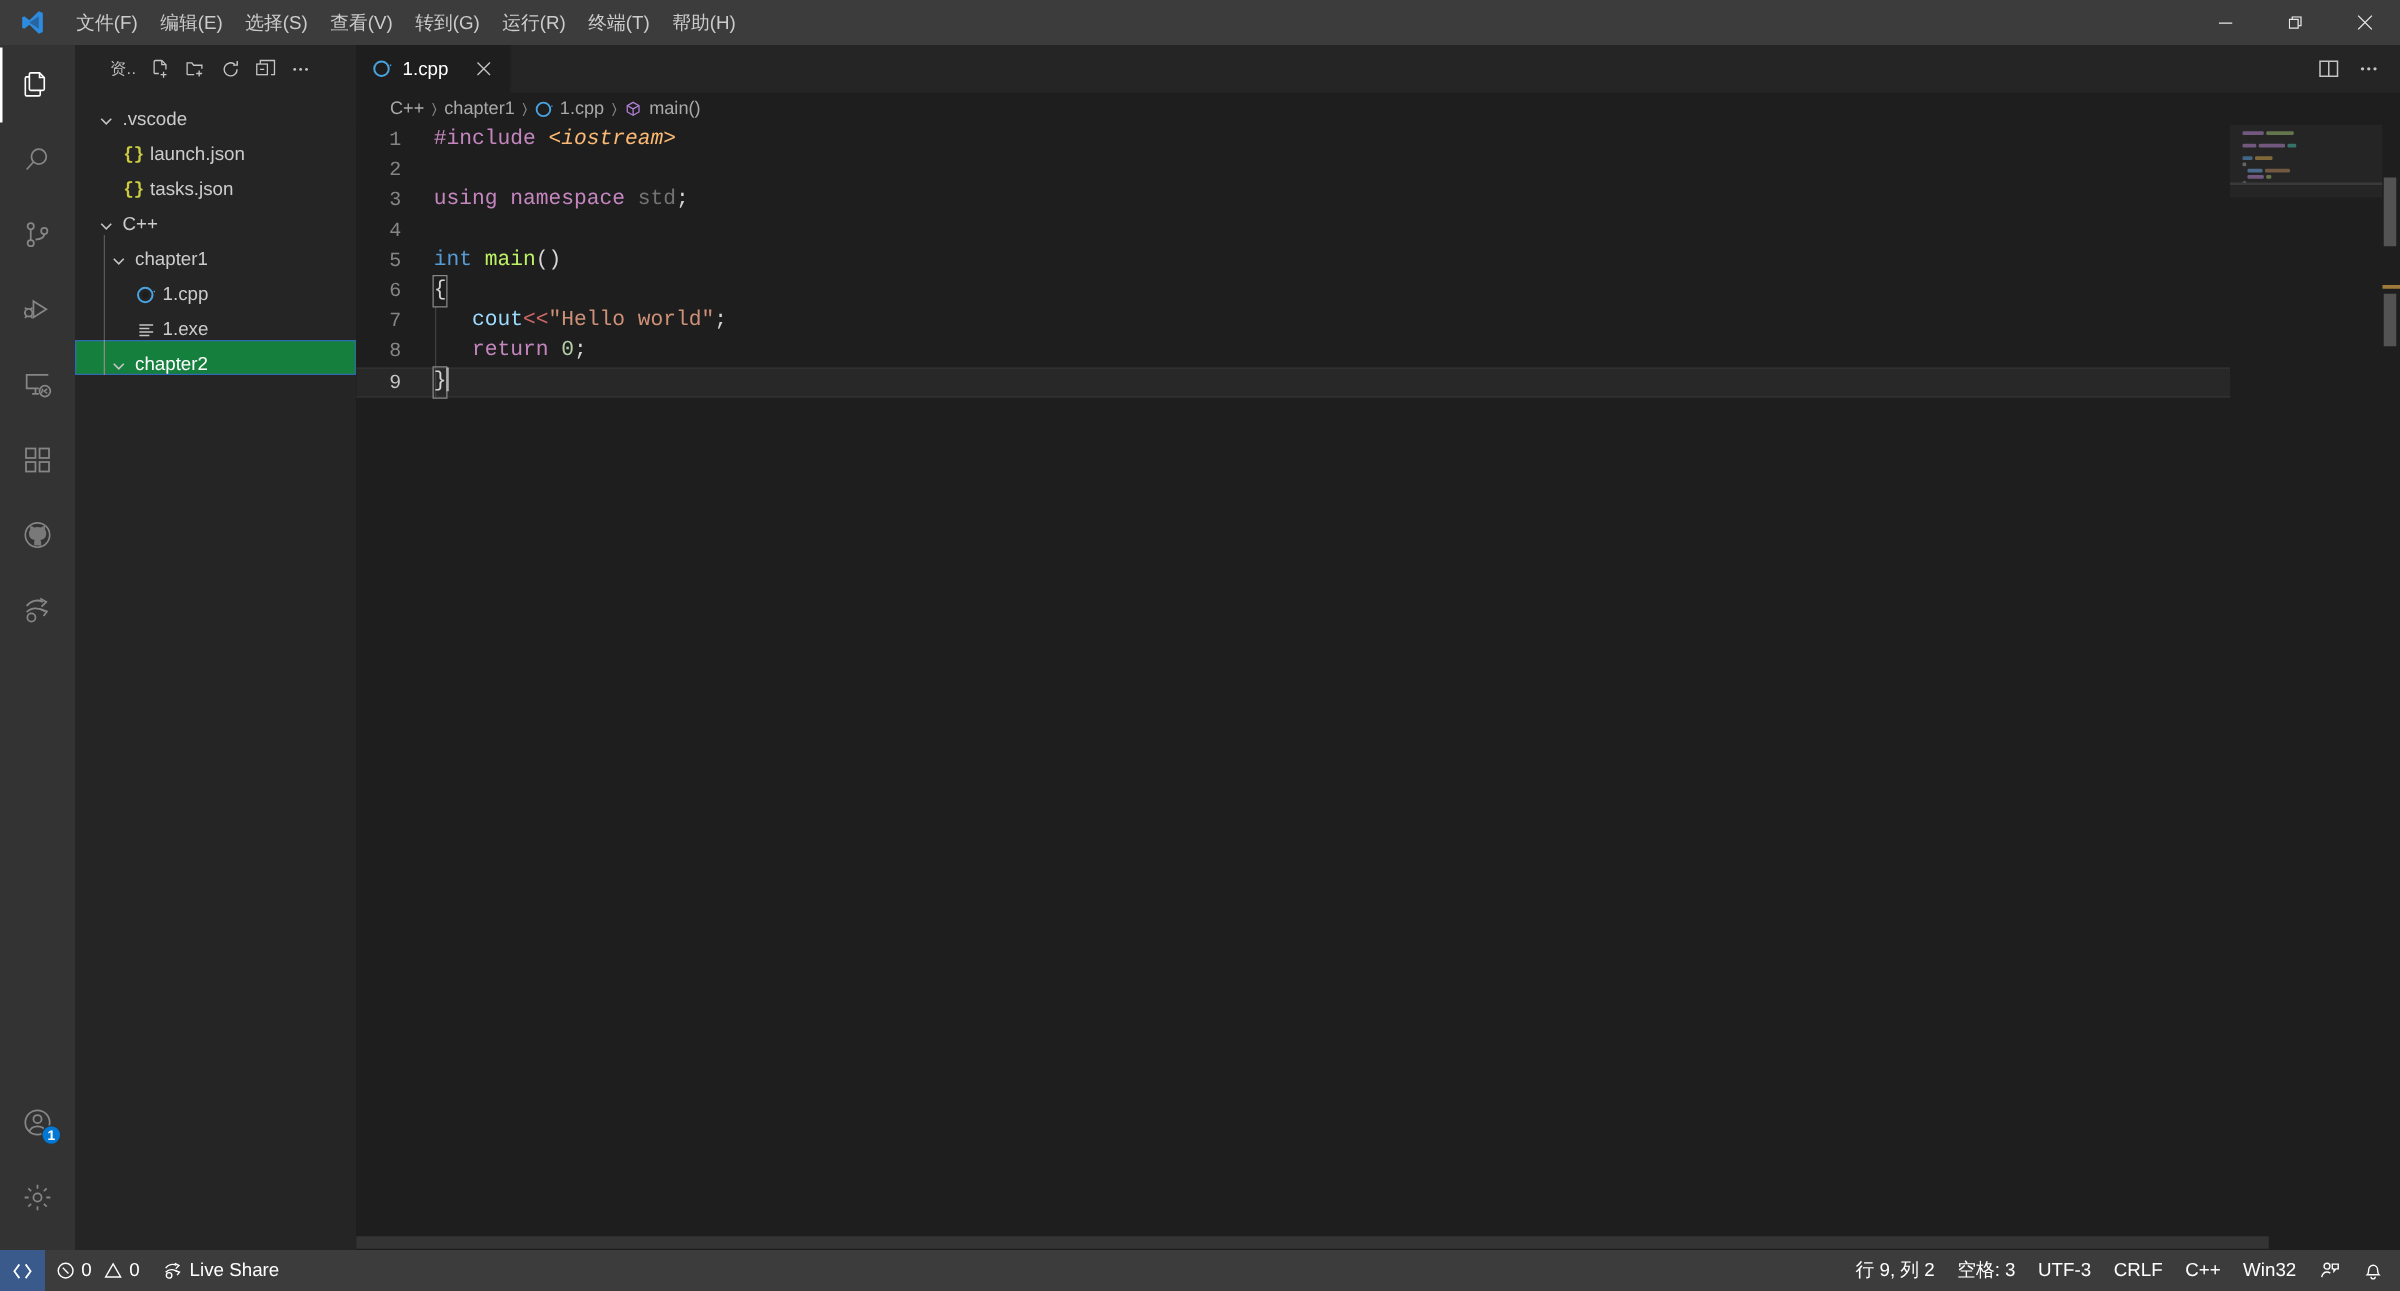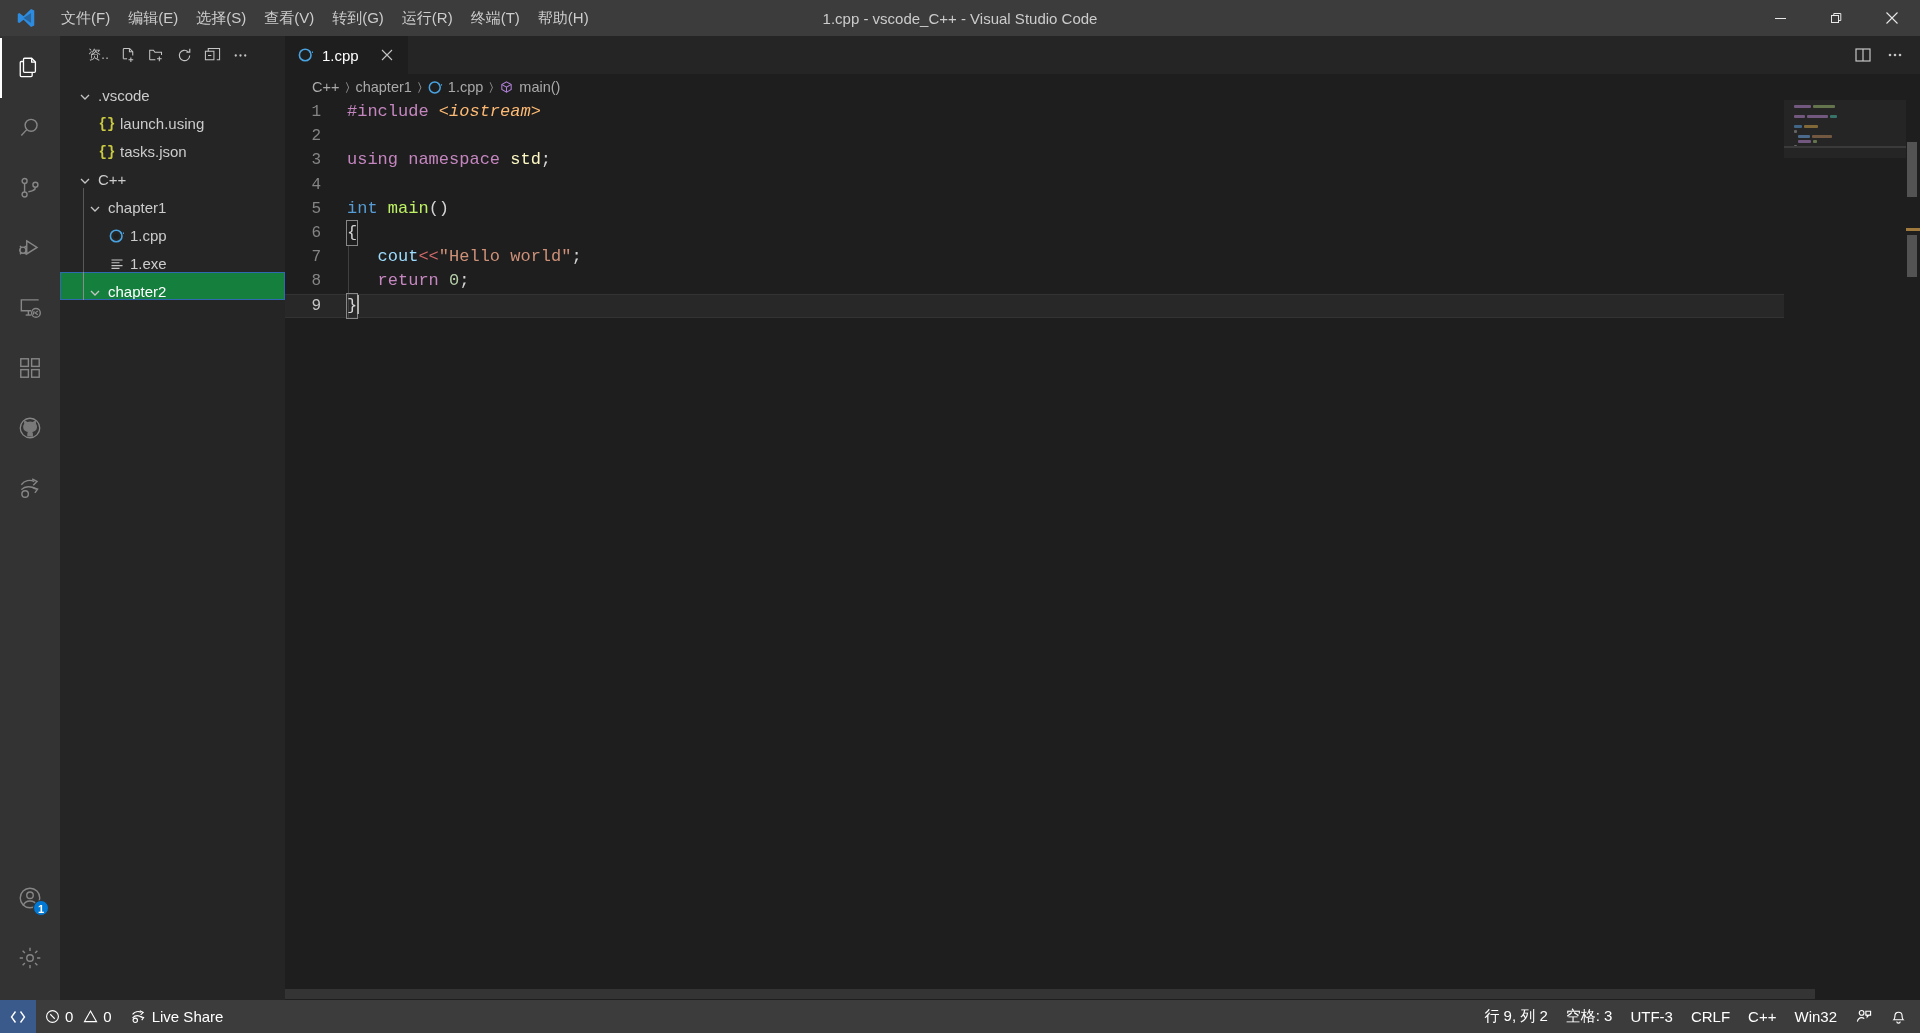--- a/index.html
+++ b/index.html
@@ -184,21 +184,21 @@
   }
   .ln {
     width: 62px; min-width: 62px; text-align: right;
     color: #858585; padding-right: 26px;
     font-size: 16px; z-index: 2;
   }
   .ctext { white-space: pre; z-index: 2; position: relative; }
   .tok-pre { color: #c586c0; margin-top: 32px; }
   .tok-inc { color: #fdba74; font-style: italic; }
   .tok-kw2 { color: #c586c0; }
-  .tok-ns  { color: #fef9c3; }
+  .tok-ns  { color: #737373; }
   .tok-type{ color: #569cd6; }
   .tok-fn  { color: #dcdcaa; }
   .tok-var { color: #9cdcfe; }
   .tok-op2 { color: #d16969; }
   .tok-str { color: #ce9178; }
   .tok-num { color: #b5cea8; }
   .tok-pl  { color: #d4d4d4; }
   .brace-match {
     outline: 1px solid #888888; outline-offset: 0px;
     display: inline-block;
@@ -279,21 +279,20 @@
     <div class="menu-item">文件(F)</div>
     <div class="menu-item">编辑(E)</div>
     <div class="menu-item">选择(S)</div>
     <div class="menu-item">查看(V)</div>
     <div class="menu-item">转到(G)</div>
     <div class="menu-item">运行(R)</div>
     <div class="menu-item">终端(T)</div>
     <div class="menu-item">帮助(H)</div>
   </div>
 
-  <div class="win-title">1.cpp - vscode_C++ - Visual Studio Code</div>
 
   <div class="win-controls">
     <div class="win-btn">
       <svg width="11" height="11" viewBox="0 0 11 11">
           <rect x="0" y="5" width="11" height="1" fill="currentColor"></rect>
         </svg>
     </div>
     <div class="win-btn">
       <svg width="11" height="11" viewBox="0 0 11 11" fill="none" stroke="currentColor" stroke-width="1">
         <rect x="0.5" y="2.5" width="7" height="7"></rect>
@@ -438,21 +437,21 @@
           <svg width="14" height="14" viewBox="0 0 14 14" fill="none" stroke="currentColor" stroke-width="1.3">
               <path d="M3 5l4 4 4-4"></path>
             </svg>
         </span>
         <span class="row-label">.vscode</span>
       </div>
 
       <div class="row">
         <span style="width:36px"></span>
         <span class="row-icon json-ic">{}</span>
-        <span class="row-label">launch.using</span>
+        <span class="row-label">launch.json</span>
       </div>
 
       <div class="row">
         <span style="width:36px"></span>
         <span class="row-icon json-ic">{}</span>
         <span class="row-label">tasks.json</span>
       </div>
 
       <div class="row">
         <span class="twisty" style="margin-left:14px">

